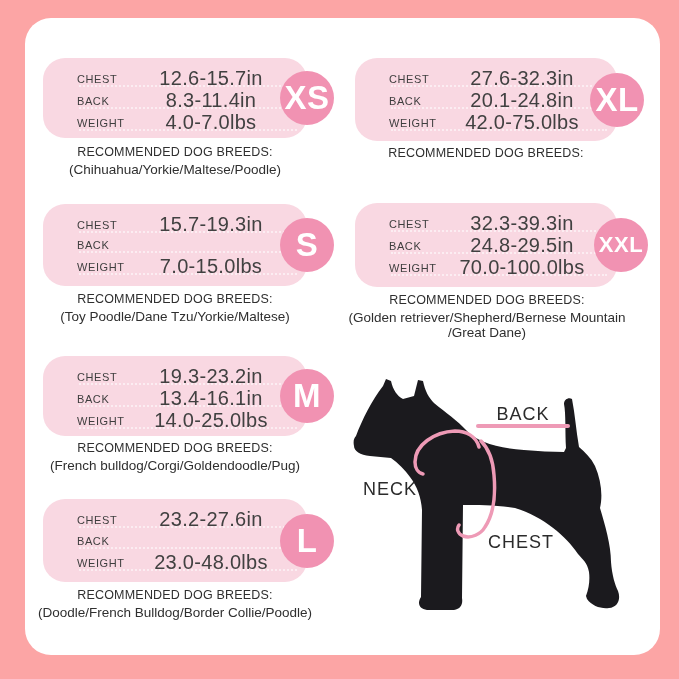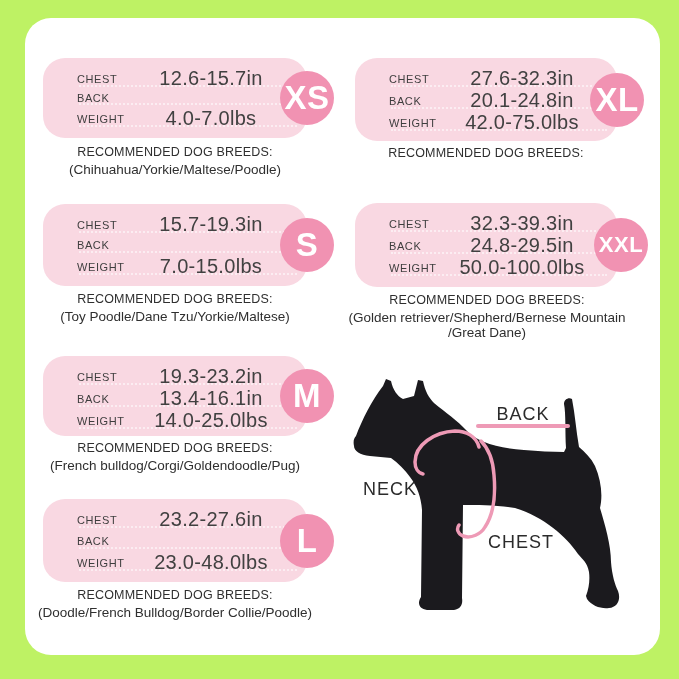--- a/index.html
+++ b/index.html
@@ -3,21 +3,21 @@
 <meta charset="utf-8">
 <style>
   html,body{margin:0;padding:0;}
   body{
     width:679px;height:679px;
     font-family:"Liberation Sans", sans-serif;
     background:#262428;
   }
   .stage{
     position:relative;width:679px;height:679px;
-    background:#bef264;overflow:hidden;
+    background:#fca5a5;overflow:hidden;
   }
   .panel{
     position:absolute;left:25px;top:18px;width:635px;height:637px;
     background:#ffffff;border-radius:26px;
   }
   
   .card{
     position:absolute;background:#f9d8e2;border-radius:22px;
   }
   .rows{
@@ -69,20 +69,21 @@
   <div class="panel"></div>
 
   <section class="card" style="left:43px;top:58px;width:264px;height:80px">
     <div class="rows">
       <div class="row">
         <span class="mlabel">CHEST</span>
         <span class="mvalue">12.6-15.7in</span>
       </div>
       <div class="row">
         <span class="mlabel">BACK</span>
+        <span class="mvalue">8.3-11.4in</span>
       </div>
       <div class="row">
         <span class="mlabel">WEIGHT</span>
         <span class="mvalue">4.0-7.0lbs</span>
       </div>
     </div>
     <div class="badge">XS</div>
   </section>
   <div class="breeds" style="left:15px;top:145px;width:320px">
     <div class="breeds-head">RECOMMENDED DOG BREEDS:</div>
@@ -179,21 +180,21 @@
       <div class="row">
         <span class="mlabel">CHEST</span>
         <span class="mvalue">32.3-39.3in</span>
       </div>
       <div class="row">
         <span class="mlabel">BACK</span>
         <span class="mvalue">24.8-29.5in</span>
       </div>
       <div class="row">
         <span class="mlabel">WEIGHT</span>
-        <span class="mvalue">50.0-100.0lbs</span>
+        <span class="mvalue">70.0-100.0lbs</span>
       </div>
     </div>
     <div class="badge wide">XXL</div>
   </section>
   <div class="breeds" style="left:331px;top:293px;width:312px">
     <div class="breeds-head">RECOMMENDED DOG BREEDS:</div>
     <div class="breeds-list">(Golden retriever/Shepherd/Bernese Mountain /Great Dane)</div>
   </div>
 
   <svg class="dog-svg" width="312" height="292" viewBox="348 360 312 292">

